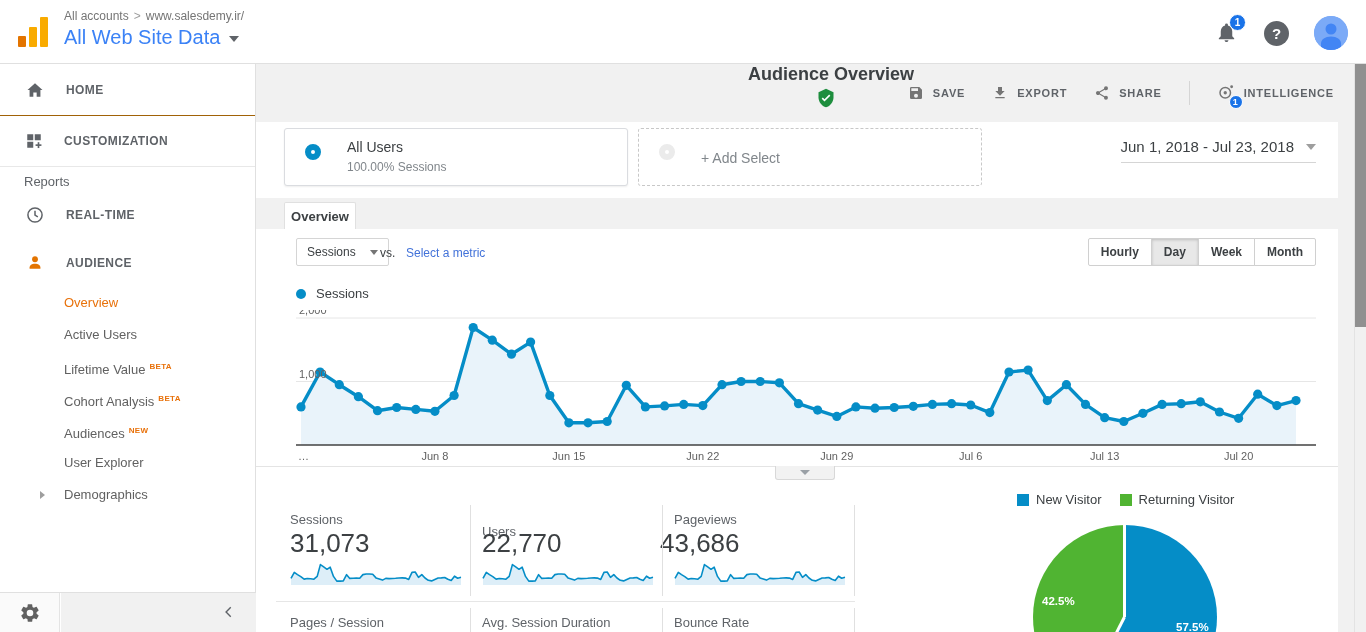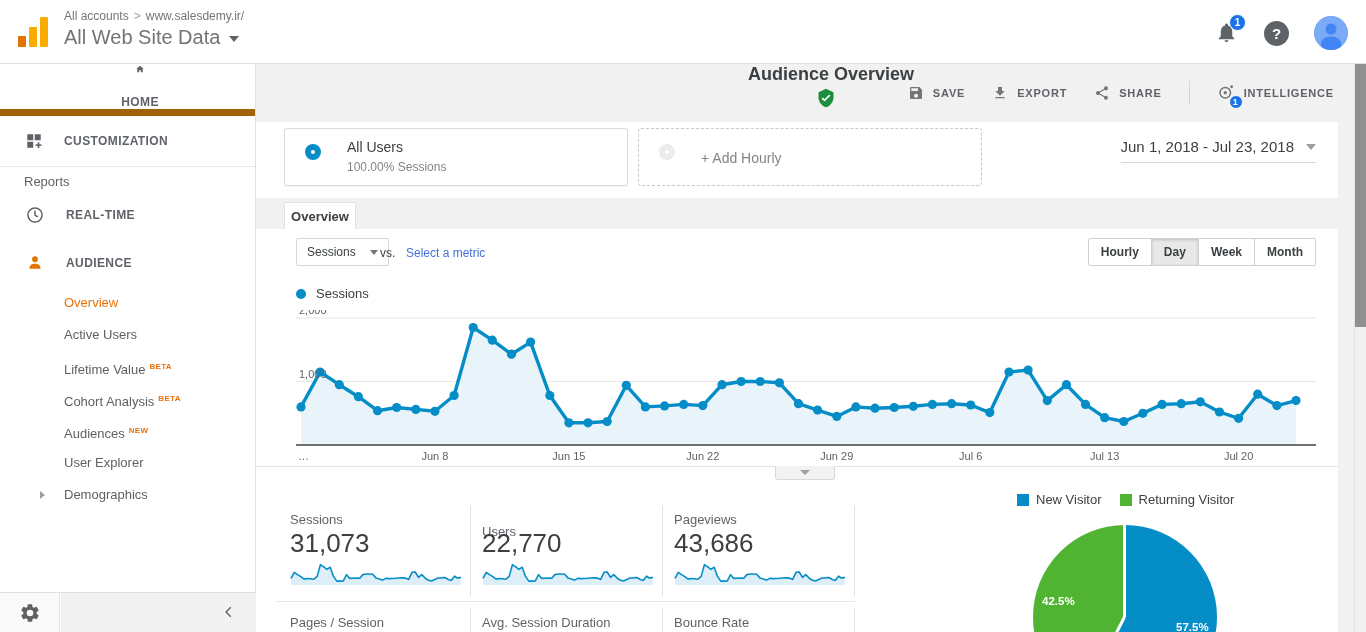--- a/index.html
+++ b/index.html
@@ -6,35 +6,35 @@
   body { font-family:"Liberation Sans","DejaVu Sans",sans-serif; background:#fff; }
   .stage { position:relative; width:1366px; height:632px; overflow:hidden; background:#fff; }
 
   
   .app-bar { position:absolute; left:0; top:0; width:1366px; height:64px; background:#fff; border-bottom:1px solid #e0e0e0; z-index:30; }
   .ga-logo { position:absolute; left:16px; top:15px; }
   .crumb-wrap { position:absolute; left:64px; top:9px; }
   .breadcrumb { font-size:12px; color:#757575; }
   .crumb-sep { margin:0 5px; color:#9e9e9e; }
   .view-row { margin-top:3px; display:flex; align-items:center; }
-  .view-name { font-size:20px; color:#737373; }
+  .view-name { font-size:20px; color:#3b82f6; }
   .caret { width:0; height:0; border-left:5px solid transparent; border-right:5px solid transparent; border-top:6px solid #5f6368; }
   .view-row .caret { margin-left:9px; margin-top:3px; }
   .appbar-right { position:absolute; right:18px; top:16px; display:flex; align-items:center; gap:25px; }
   .bell-wrap { position:relative; width:24px; height:24px; }
   .bell-badge { position:absolute; top:-7px; right:-7px; background:#1a73e8; color:#fff; border-radius:50%; width:17px; height:17px; font-size:10px; line-height:15px; text-align:center; border:1px solid #fff; font-weight:bold; }
   .help-circle { width:25px; height:25px; border-radius:50%; background:#5f6368; color:#fff; font-size:15px; font-weight:bold; text-align:center; line-height:25px; }
   .avatar { width:34px; height:34px; border-radius:50%; overflow:hidden; background:#7baaf7; }
 
   
   .sidebar { position:absolute; left:0; top:64px; width:256px; height:528px; background:#fff; border-right:1px solid #e0e0e0; overflow:hidden; z-index:20; }
   .search-row { height:58px; border-bottom:1px solid #e8e8e8; display:flex; align-items:center; padding-left:24px; gap:20px; }
   .search-text { font-size:13.5px; color:#80868b; }
   .nav-row { display:flex; align-items:center; padding-left:25px; gap:21px; font-size:12px; letter-spacing:.4px; color:#5f6368; font-weight:bold; }
-  .row-home { height:52px; border-bottom:7px solid #a16207;flex-direction:column; }
+  .row-home { height:52px; border-bottom:1px solid #a16207; }
   .row-cust { height:51px; border-bottom:1px solid #e8e8e8; }
   .reports-label { padding:7px 0 0 24px; height:24px; font-size:13px; color:#5f6368; }
   .row-report { height:48px; border-bottom:none; }
   .subitem { height:32px; line-height:32px; padding-left:64px; font-size:13px; color:#616161; position:relative; }
   .subitem.active { color:#e8710a; }
   .badge-sup { font-size:8px; font-weight:bold; color:#e8710a; vertical-align:super; margin-left:4px; letter-spacing:.3px; }
   .expand-arrow { position:absolute; left:40px; top:12px; width:0; height:0; border-top:4px solid transparent; border-bottom:4px solid transparent; border-left:5px solid #9e9e9e; }
   .sidebar-footer { position:absolute; left:0; top:592px; width:256px; height:40px; background:#fff; border-top:1px solid #e0e0e0; z-index:25; }
   .footer-gear { position:absolute; left:0; top:0; width:60px; height:39px; display:flex; align-items:center; justify-content:center; background:#fafafa; border-right:1px solid #e4e4e4; }
   .footer-right { position:absolute; left:61px; top:0; right:0; height:39px; background:#f1f1f1; }
@@ -236,21 +236,21 @@
     </div>
 
     <div class="segment-band">
       <div class="seg-card">
         <span class="seg-ring"></span>
         <span class="seg-title">All Users</span>
         <span class="seg-sub">100.00% Sessions</span>
       </div>
       <div class="seg-add">
         <span class="seg-ring seg-ring-gray"></span>
-        <span class="seg-add-label">+ Add Hourly</span>
+        <span class="seg-add-label">+ Add Select</span>
       </div>
       <div class="daterange">
         <span>Jun 1, 2018 - Jul 23, 2018</span>
         <span class="caret"></span>
       </div>
     </div>
 
     <div class="tab-strip">
       <div class="tab">Overview</div>
     </div>
@@ -345,21 +345,21 @@
       <div class="chart-bottom-line"></div>
       <div class="pull-tab">
           <div class="pull-caret"></div>
         </div>
 
       <span class="sc-label" style="left:34px; top:283px;">Sessions</span>
       <span class="sc-label" style="left:226px; top:295px;">Users</span>
       <span class="sc-label" style="left:418px; top:283px;">Pageviews</span>
       <span class="sc-value" style="left:34px; top:299px;">31,073</span>
       <span class="sc-value" style="left:226px; top:299px;">22,770</span>
-      <span class="sc-value" style="left:418px; top:299px;text-align:center;">43,686</span>
+      <span class="sc-value" style="left:404px; top:299px;text-align:center;">43,686</span>
       <svg class="spark" style="left:34px; top:331px;" width="172" height="27">
           <path d="M1.0,18.4 L4.3,12.4 L7.5,14.6 L10.8,16.6 L14.1,19.1 L17.3,18.5 L20.6,18.8 L23.9,19.2 L27.2,16.4 L30.4,4.6 L33.7,6.9 L37.0,9.3 L40.2,7.2 L43.5,16.4 L46.8,21.1 L50.0,21.1 L53.3,20.9 L56.6,14.7 L59.8,18.4 L63.1,18.2 L66.4,18.0 L69.7,18.2 L72.9,14.6 L76.2,14.0 L79.5,14.0 L82.7,14.2 L86.0,17.9 L89.3,18.9 L92.5,20.1 L95.8,18.4 L99.1,18.6 L102.3,18.5 L105.6,18.3 L108.9,18.0 L112.2,17.9 L115.4,18.1 L118.7,19.4 L122.0,12.4 L125.2,12.0 L128.5,17.3 L131.8,14.6 L135.0,18.0 L138.3,20.3 L141.6,20.9 L144.8,19.5 L148.1,18.0 L151.4,17.9 L154.7,17.5 L157.9,19.3 L161.2,20.4 L164.5,16.2 L167.7,18.2 L171.0,17.3 L171,25 L1,25 Z" fill="#ddeef8"></path>
           <path d="M1.0,18.4 L4.3,12.4 L7.5,14.6 L10.8,16.6 L14.1,19.1 L17.3,18.5 L20.6,18.8 L23.9,19.2 L27.2,16.4 L30.4,4.6 L33.7,6.9 L37.0,9.3 L40.2,7.2 L43.5,16.4 L46.8,21.1 L50.0,21.1 L53.3,20.9 L56.6,14.7 L59.8,18.4 L63.1,18.2 L66.4,18.0 L69.7,18.2 L72.9,14.6 L76.2,14.0 L79.5,14.0 L82.7,14.2 L86.0,17.9 L89.3,18.9 L92.5,20.1 L95.8,18.4 L99.1,18.6 L102.3,18.5 L105.6,18.3 L108.9,18.0 L112.2,17.9 L115.4,18.1 L118.7,19.4 L122.0,12.4 L125.2,12.0 L128.5,17.3 L131.8,14.6 L135.0,18.0 L138.3,20.3 L141.6,20.9 L144.8,19.5 L148.1,18.0 L151.4,17.9 L154.7,17.5 L157.9,19.3 L161.2,20.4 L164.5,16.2 L167.7,18.2 L171.0,17.3" fill="none" stroke="#058dc7" stroke-width="1.6" stroke-linejoin="round"></path>
         </svg>
       <svg class="spark" style="left:226px; top:331px;" width="172" height="27">
           <path d="M1.0,18.4 L4.3,12.4 L7.5,14.6 L10.8,16.6 L14.1,19.1 L17.3,18.5 L20.6,18.8 L23.9,19.2 L27.2,16.4 L30.4,4.6 L33.7,6.9 L37.0,9.3 L40.2,7.2 L43.5,16.4 L46.8,21.1 L50.0,21.1 L53.3,20.9 L56.6,14.7 L59.8,18.4 L63.1,18.2 L66.4,18.0 L69.7,18.2 L72.9,14.6 L76.2,14.0 L79.5,14.0 L82.7,14.2 L86.0,17.9 L89.3,18.9 L92.5,20.1 L95.8,18.4 L99.1,18.6 L102.3,18.5 L105.6,18.3 L108.9,18.0 L112.2,17.9 L115.4,18.1 L118.7,19.4 L122.0,12.4 L125.2,12.0 L128.5,17.3 L131.8,14.6 L135.0,18.0 L138.3,20.3 L141.6,20.9 L144.8,19.5 L148.1,18.0 L151.4,17.9 L154.7,17.5 L157.9,19.3 L161.2,20.4 L164.5,16.2 L167.7,18.2 L171.0,17.3 L171,25 L1,25 Z" fill="#ddeef8"></path>
           <path d="M1.0,18.4 L4.3,12.4 L7.5,14.6 L10.8,16.6 L14.1,19.1 L17.3,18.5 L20.6,18.8 L23.9,19.2 L27.2,16.4 L30.4,4.6 L33.7,6.9 L37.0,9.3 L40.2,7.2 L43.5,16.4 L46.8,21.1 L50.0,21.1 L53.3,20.9 L56.6,14.7 L59.8,18.4 L63.1,18.2 L66.4,18.0 L69.7,18.2 L72.9,14.6 L76.2,14.0 L79.5,14.0 L82.7,14.2 L86.0,17.9 L89.3,18.9 L92.5,20.1 L95.8,18.4 L99.1,18.6 L102.3,18.5 L105.6,18.3 L108.9,18.0 L112.2,17.9 L115.4,18.1 L118.7,19.4 L122.0,12.4 L125.2,12.0 L128.5,17.3 L131.8,14.6 L135.0,18.0 L138.3,20.3 L141.6,20.9 L144.8,19.5 L148.1,18.0 L151.4,17.9 L154.7,17.5 L157.9,19.3 L161.2,20.4 L164.5,16.2 L167.7,18.2 L171.0,17.3" fill="none" stroke="#058dc7" stroke-width="1.6" stroke-linejoin="round"></path>
         </svg>
       <svg class="spark" style="left:418px; top:331px;" width="172" height="27">
           <path d="M1.0,18.4 L4.3,12.4 L7.5,14.6 L10.8,16.6 L14.1,19.1 L17.3,18.5 L20.6,18.8 L23.9,19.2 L27.2,16.4 L30.4,4.6 L33.7,6.9 L37.0,9.3 L40.2,7.2 L43.5,16.4 L46.8,21.1 L50.0,21.1 L53.3,20.9 L56.6,14.7 L59.8,18.4 L63.1,18.2 L66.4,18.0 L69.7,18.2 L72.9,14.6 L76.2,14.0 L79.5,14.0 L82.7,14.2 L86.0,17.9 L89.3,18.9 L92.5,20.1 L95.8,18.4 L99.1,18.6 L102.3,18.5 L105.6,18.3 L108.9,18.0 L112.2,17.9 L115.4,18.1 L118.7,19.4 L122.0,12.4 L125.2,12.0 L128.5,17.3 L131.8,14.6 L135.0,18.0 L138.3,20.3 L141.6,20.9 L144.8,19.5 L148.1,18.0 L151.4,17.9 L154.7,17.5 L157.9,19.3 L161.2,20.4 L164.5,16.2 L167.7,18.2 L171.0,17.3 L171,25 L1,25 Z" fill="#ddeef8"></path>

